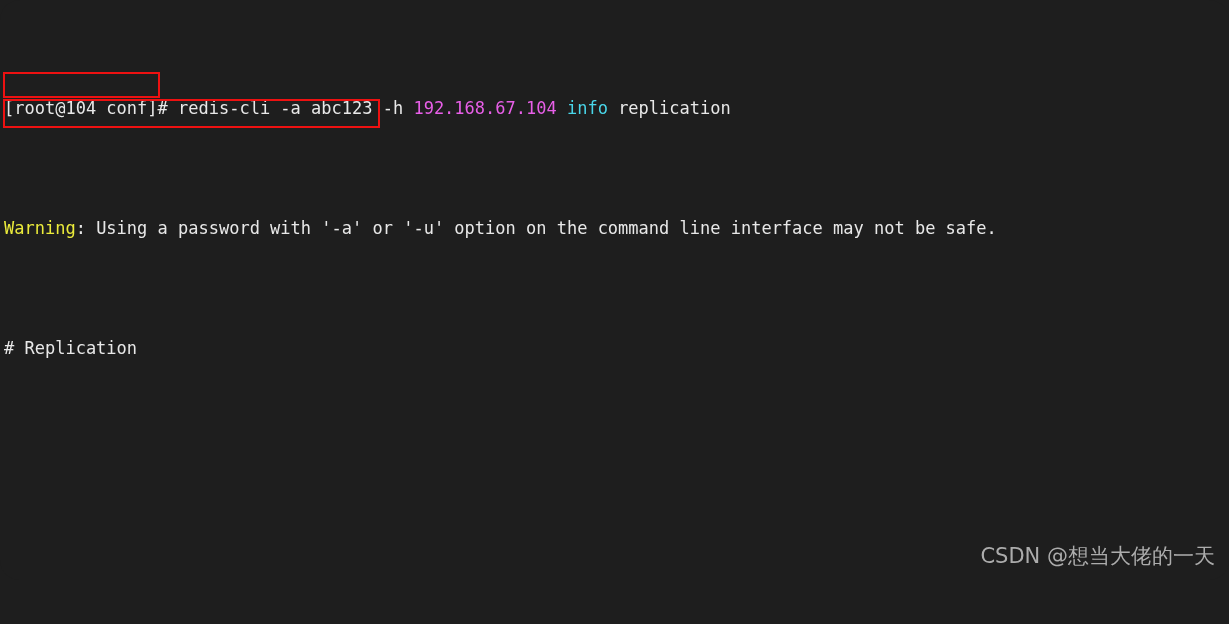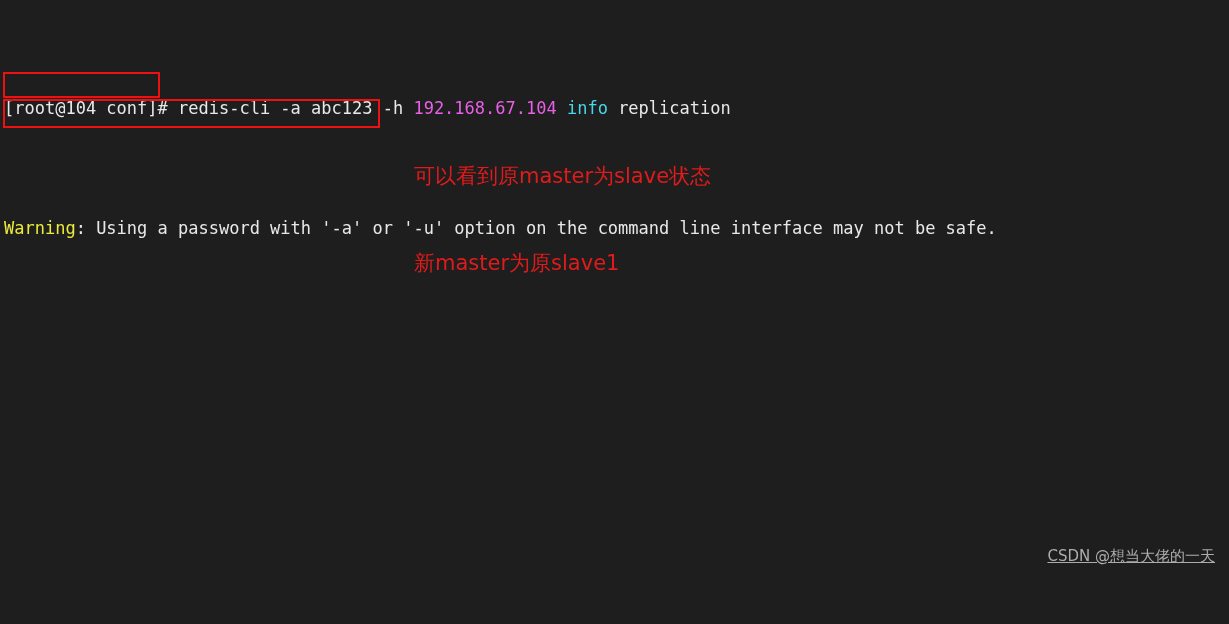--- a/index.html
+++ b/index.html
@@ -78,40 +78,40 @@
     background: #b9b9c3;
   }
 
   
   #watermark {
     position: absolute;
     right: 14px;
     bottom: 12px;
     color: #b9b9b9;
     font-family: "DejaVu Sans", "Liberation Sans", sans-serif;
-    font-size: 15px;
+    font-size: 21px;
     white-space: pre;
     opacity: 0.92;
-    text-decoration: underline;
   }
 </style>
 </head>
 <body>
 
 <div id="terminal">
 
   <div id="lines">
 
     
     <div class="line"><span class="c-white">[root@104 conf]# </span><span class="c-white">redis-cli -a abc123 -h </span><span class="c-magenta">192.168.67.104</span><span class="c-cyan"> info</span><span class="c-white"> replication</span></div>
 
     
     <div class="line"><span class="c-yellow">Warning</span><span class="c-white">: Using a password with '-a' or '-u' option on the command line interface may not be safe.</span></div>
 
     
+    <div class="line c-white"># Replication</div>
 
     
 
     
 
     
     
     
     
     
@@ -133,20 +133,16 @@
 
     
     
   </div>
 
   <div id="cursor"></div>
 
   <div class="hlbox" id="box-role"></div>
   <div class="hlbox" id="box-masterhost"></div>
 
-  <div id="annotation">
-    <div>可以看到原master为slave状态</div>
-    <div>新master为原slave1</div>
-  </div>
 
   <div id="watermark">CSDN @想当大佬的一天</div>
 
 </div>
 
 </body></html>

